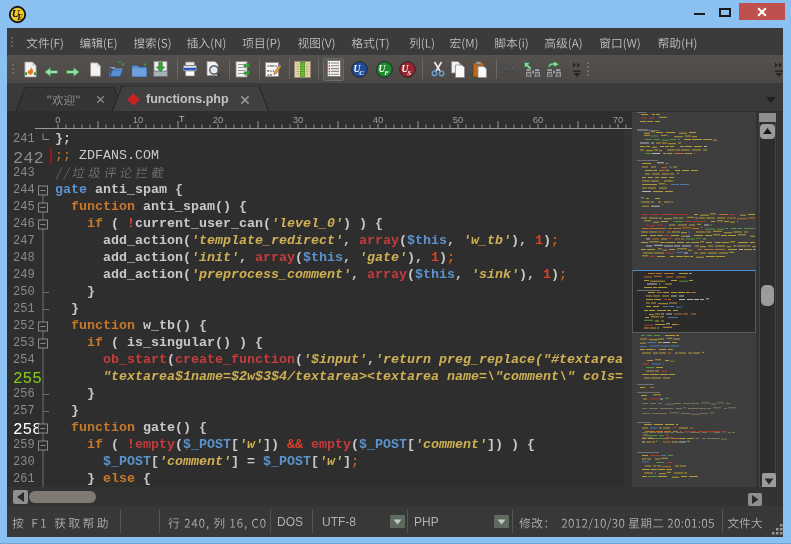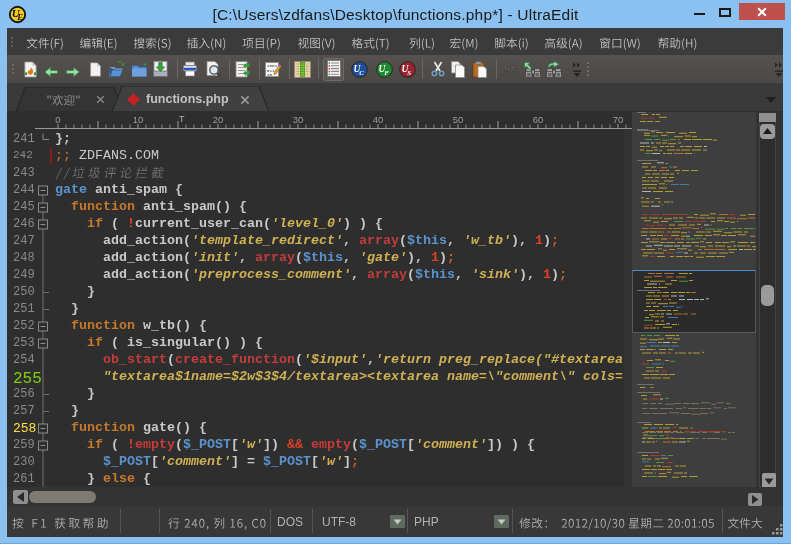--- a/index.html
+++ b/index.html
@@ -6,21 +6,20 @@
 .abs{position:absolute}
 .mono{font-family:"Liberation Mono",monospace}
 </style></head><body>
 <div class="win">
 <div class="abs" style="left:0;top:0;width:791px;height:29px;background:#8ac1f0"></div>
 <svg class="abs" style="left:8px;top:5px" width="19" height="19" viewBox="0 0 19 19">
 <circle cx="9.5" cy="9.5" r="7.7" fill="#f2cb1c" stroke="#17171c" stroke-width="1.9"></circle>
 <text x="3.8" y="11.8" font-family="Liberation Serif" font-style="italic" font-weight="bold" font-size="11" fill="#10102a">U</text>
 <text x="9.2" y="15.4" font-family="Liberation Serif" font-style="italic" font-weight="bold" font-size="8.5" fill="#10102a">E</text>
 </svg>
-<div class="abs" style="left:0;top:6px;width:791px;text-align:center;font-size:15.5px;letter-spacing:0.2px;color:#1a1a1a">[C:\Users\zdfans\Desktop\functions.php*] - UltraEdit</div>
 <div class="abs" style="left:694px;top:13px;width:11px;height:2px;background:#1a1a1a"></div>
 <div class="abs" style="left:719px;top:8px;width:12px;height:9px;border:2px solid #1a1a1a"></div>
 <div class="abs" style="left:739px;top:3px;width:46px;height:17px;background:#c0504d"></div>
 <svg class="abs" style="left:756px;top:6px" width="12" height="12" viewBox="0 0 12 12">
       <path d="M2.2 2.2 L9.8 9.8 M9.8 2.2 L2.2 9.8" stroke="#fff" stroke-width="2"></path>
     </svg>
 <div class="abs" style="left:7px;top:28px;width:777px;height:27px;background:#3b3b3b"></div>
 <div style="position:absolute;left:26px;top:34px">
       <svg width="38" height="17" viewBox="0 0 38.50 17.38" style="overflow:visible;display:block">
         <path d="M5.1000000000000005 4.0440000000000005C5.472 4.632 5.868 5.436 6.024 5.928L6.9 5.640000000000001C6.72 5.148 6.3 4.356 5.928 3.792ZM0.612 6.0V6.779999999999999H2.484C3.192 8.616 4.164 10.224 5.424 11.52C4.104 12.66 2.46 13.488 0.456 14.076C0.624 14.256 0.876 14.64 0.96 14.832C2.988 14.172 4.656 13.296 6.024 12.096C7.392 13.32 9.048 14.232 11.028 14.784C11.16 14.556 11.4 14.22 11.58 14.04C9.648 13.548 7.992 12.672 6.648000000000001 11.52C7.872 10.26 8.82 8.712 9.540000000000001 6.779999999999999H11.436V6.0ZM6.0360000000000005 10.956C4.86 9.780000000000001 3.96 8.376 3.3120000000000003 6.779999999999999H8.616C7.992 8.46 7.140000000000001 9.84 6.0360000000000005 10.956Z M15.804 9.876V10.668H19.284V14.856H20.088V10.668H23.4V9.876H20.088V7.128H22.884V6.335999999999999H20.088V4.007999999999999H19.284V6.335999999999999H17.568C17.724 5.783999999999999 17.868000000000002 5.196 17.988 4.6080000000000005L17.208 4.452C16.932000000000002 6.036 16.428 7.584 15.732 8.604C15.924 8.687999999999999 16.259999999999998 8.892 16.416 9.0C16.752 8.484 17.052 7.848 17.304000000000002 7.128H19.284V9.876ZM15.264 3.9000000000000004C14.616 5.735999999999999 13.548 7.56 12.408 8.736C12.564 8.928 12.804 9.335999999999999 12.876 9.527999999999999C13.284 9.084 13.68 8.58 14.052 8.016V14.832H14.82V6.768C15.288 5.928 15.696 5.0280000000000005 16.032 4.140000000000001Z M26.88 16.259999999999998 27.48 15.984C26.448 14.292 25.932 12.252 25.932 10.2C25.932 8.148 26.448 6.12 27.48 4.416L26.88 4.128C25.776 5.928 25.116 7.859999999999999 25.116 10.2C25.116 12.564 25.776 14.484 26.88 16.259999999999998Z M29.196 13.92H30.192V9.911999999999999H33.576V9.072H30.192V5.976H34.188V5.135999999999999H29.196Z M35.616 16.259999999999998C36.72 14.484 37.38 12.564 37.38 10.2C37.38 7.859999999999999 36.72 5.928 35.616 4.128L35.016 4.416C36.048 6.12 36.564 8.148 36.564 10.2C36.564 12.252 36.048 14.292 35.016 15.984Z" fill="#c6c6c6"></path>
@@ -405,37 +404,37 @@
       <path d="M787 12.5 V16" stroke="#8a8a8a" stroke-width="1"></path>
       <path d="M795 12.5 V16" stroke="#8a8a8a" stroke-width="1"></path>
       <path d="M803 12.5 V16" stroke="#8a8a8a" stroke-width="1"></path>
       <path d="M811 9 V16" stroke="#9a9a9a" stroke-width="1"></path>
       <path d="M819 12.5 V16" stroke="#8a8a8a" stroke-width="1"></path>
       <text x="172" y="10" font-family="Liberation Sans" font-size="9" fill="#b0b0b0">T</text>
     </svg>
 <div class="abs" style="left:55px;top:131px;width:4px;height:3px;background:#e07818"></div>
 <div class="abs" style="left:7px;top:130px;width:617px;height:357px;background:#2e2e2e;overflow:hidden" id="ed">
 <div class="abs mono" style="left:6px;top:2px;font-size:12px;color:#8a8a8a">241</div>
-      <div class="abs mono" style="left:6px;top:19px;font-size:11px;color:#8a8a8a">242</div>
+      <div class="abs mono" style="left:6px;top:19px;font-size:17px;color:#8a8a8a">242</div>
       <div class="abs mono" style="left:6px;top:36px;font-size:12px;color:#8a8a8a">243</div>
       <div class="abs mono" style="left:6px;top:53px;font-size:12px;color:#8a8a8a">244</div>
       <div class="abs mono" style="left:6px;top:70px;font-size:12px;color:#8a8a8a">245</div>
       <div class="abs mono" style="left:6px;top:87px;font-size:12px;color:#8a8a8a">246</div>
       <div class="abs mono" style="left:6px;top:104px;font-size:12px;color:#8a8a8a">247</div>
       <div class="abs mono" style="left:6px;top:121px;font-size:12px;color:#8a8a8a">248</div>
       <div class="abs mono" style="left:6px;top:138px;font-size:12px;color:#8a8a8a">249</div>
       <div class="abs mono" style="left:6px;top:155px;font-size:12px;color:#8a8a8a">250</div>
       <div class="abs mono" style="left:6px;top:172px;font-size:12px;color:#8a8a8a">251</div>
       <div class="abs mono" style="left:6px;top:189px;font-size:12px;color:#8a8a8a">252</div>
       <div class="abs mono" style="left:6px;top:206px;font-size:12px;color:#8a8a8a">253</div>
       <div class="abs mono" style="left:6px;top:223px;font-size:12px;color:#8a8a8a">254</div>
       <div class="abs mono" style="left:6px;top:240px;font-size:16px;color:#84cc16">255</div>
       <div class="abs mono" style="left:6px;top:257px;font-size:12px;color:#8a8a8a">256</div>
       <div class="abs mono" style="left:6px;top:274px;font-size:12px;color:#8a8a8a">257</div>
-      <div class="abs mono" style="left:6px;top:291px;font-size:13px;color:#fde047">258</div>
+      <div class="abs mono" style="left:6px;top:291px;font-size:16px;color:#ffffff">258</div>
       <div class="abs mono" style="left:6px;top:308px;font-size:12px;color:#8a8a8a">259</div>
       <div class="abs mono" style="left:6px;top:325px;font-size:12px;color:#8a8a8a">230</div>
       <div class="abs mono" style="left:6px;top:342px;font-size:12px;color:#8a8a8a">261</div>
       <svg class="abs" style="left:0;top:0" width="60" height="357" viewBox="0 0 60 357">
         <path d="M36.0 3.5 V9.5 H42.0" stroke="#8a8a8a" fill="none"></path>
         <path d="M36.0 60.5 V357" stroke="#707070" fill="none"></path>
         <rect x="31.5" y="56.0" width="9" height="9" fill="#2e2e2e" stroke="#8a8a8a"></rect>
         <path d="M33.5 60.5 h5" stroke="#8a8a8a"></path>
         <rect x="31.5" y="73.0" width="9" height="9" fill="#2e2e2e" stroke="#8a8a8a"></rect>
         <path d="M33.5 77.5 h5" stroke="#8a8a8a"></path>

